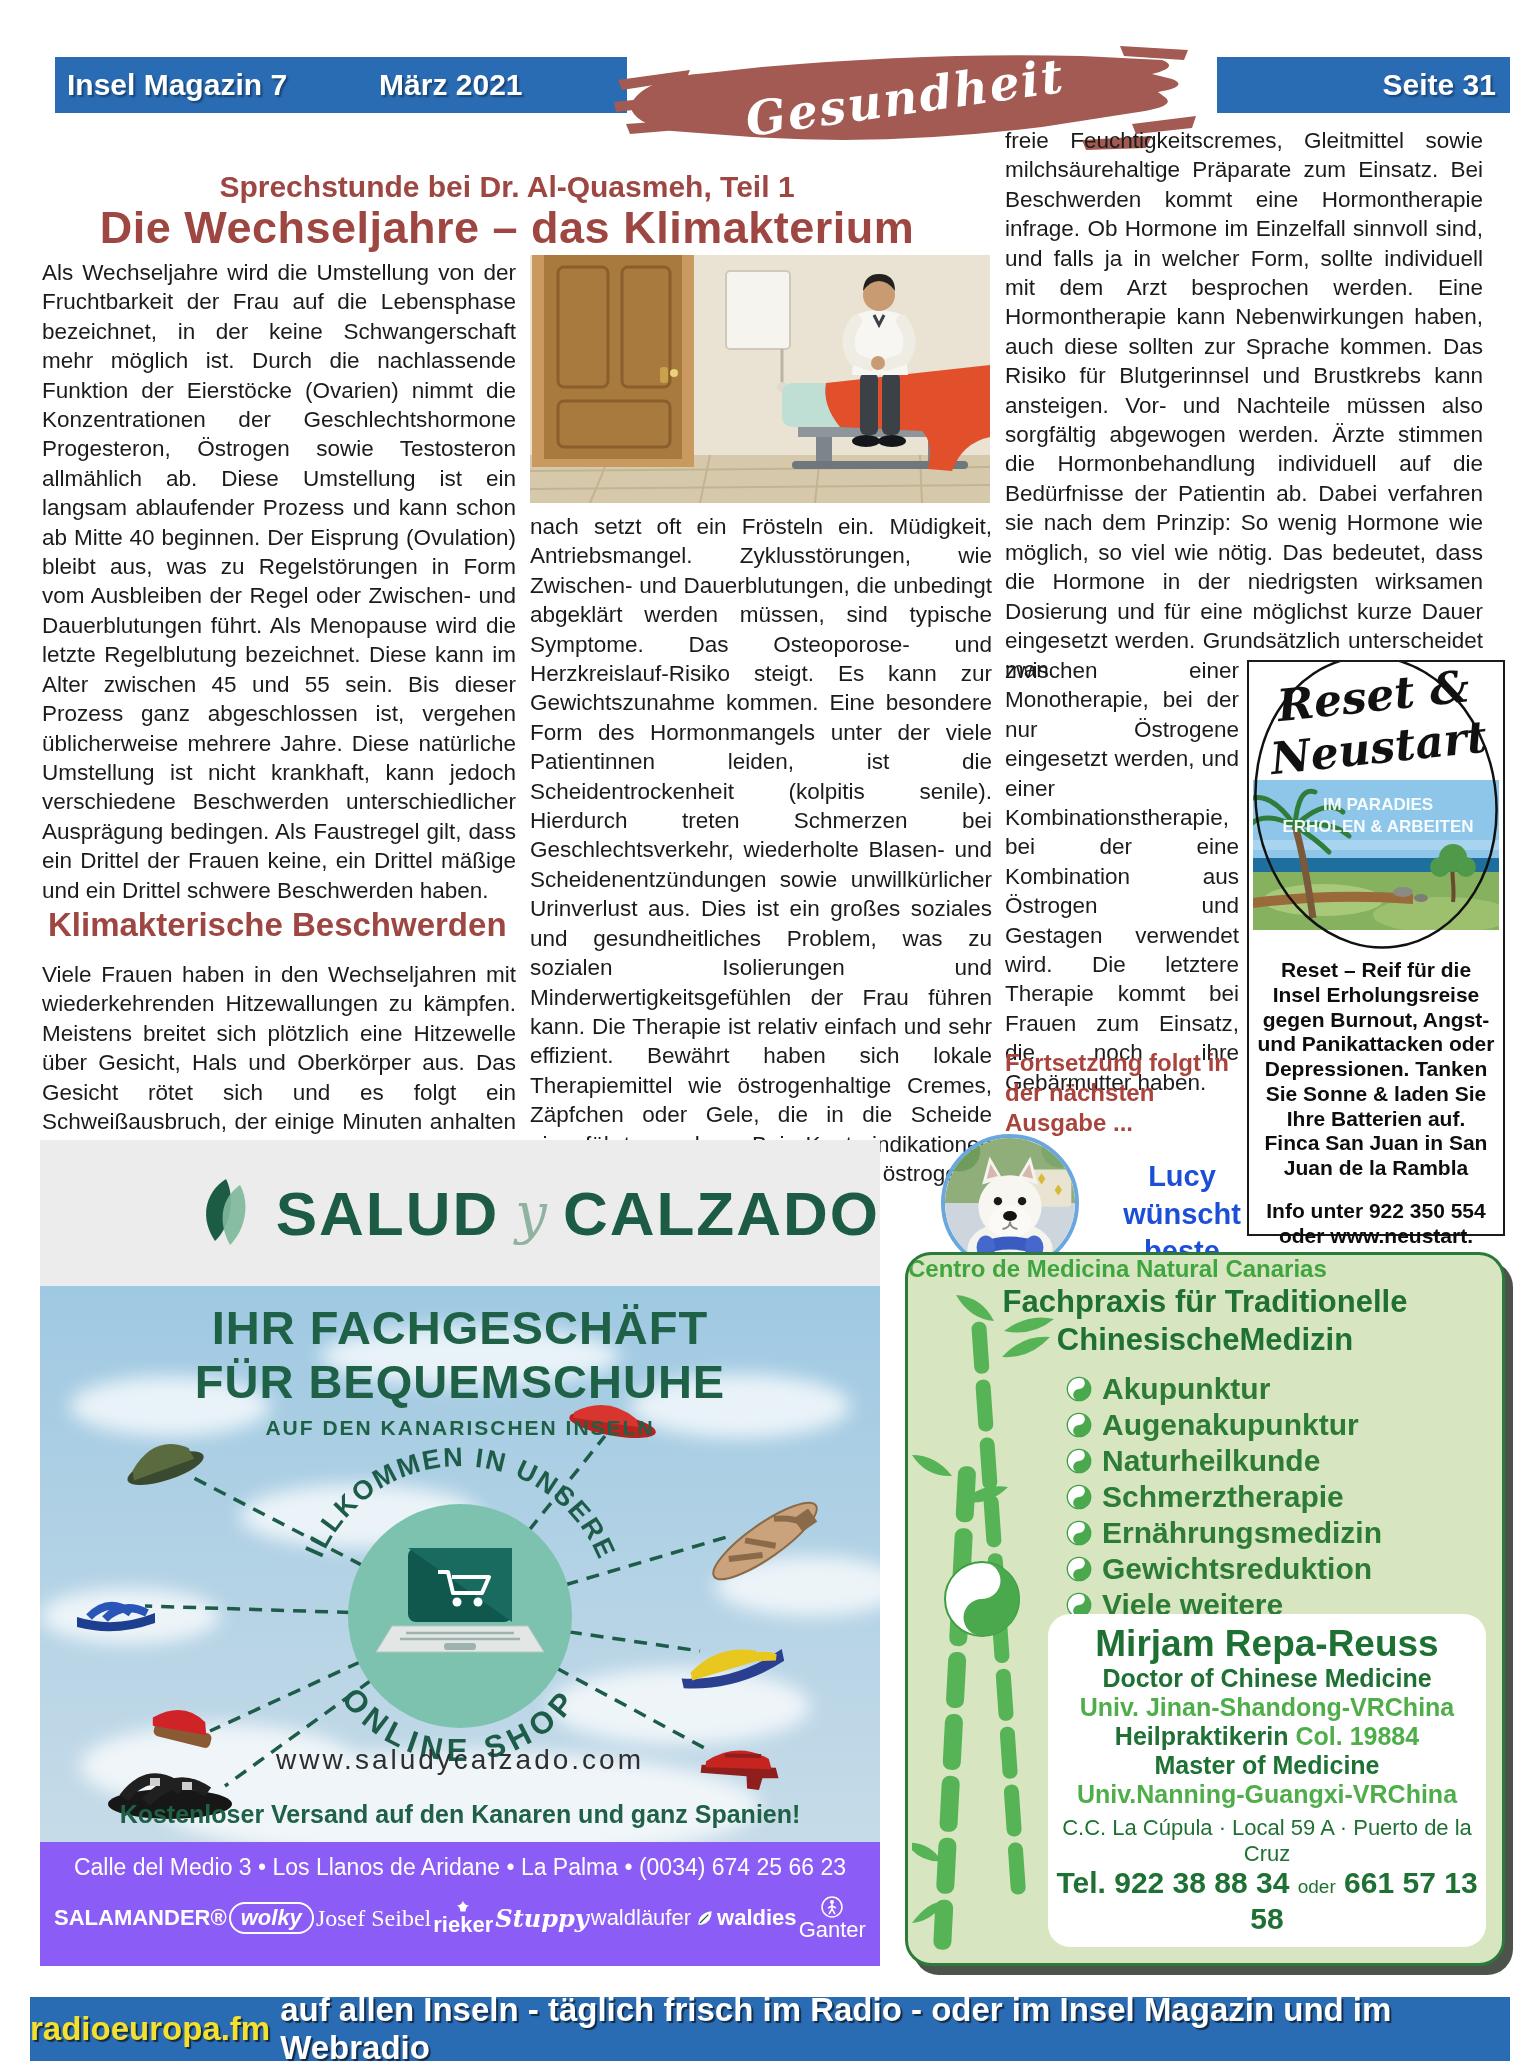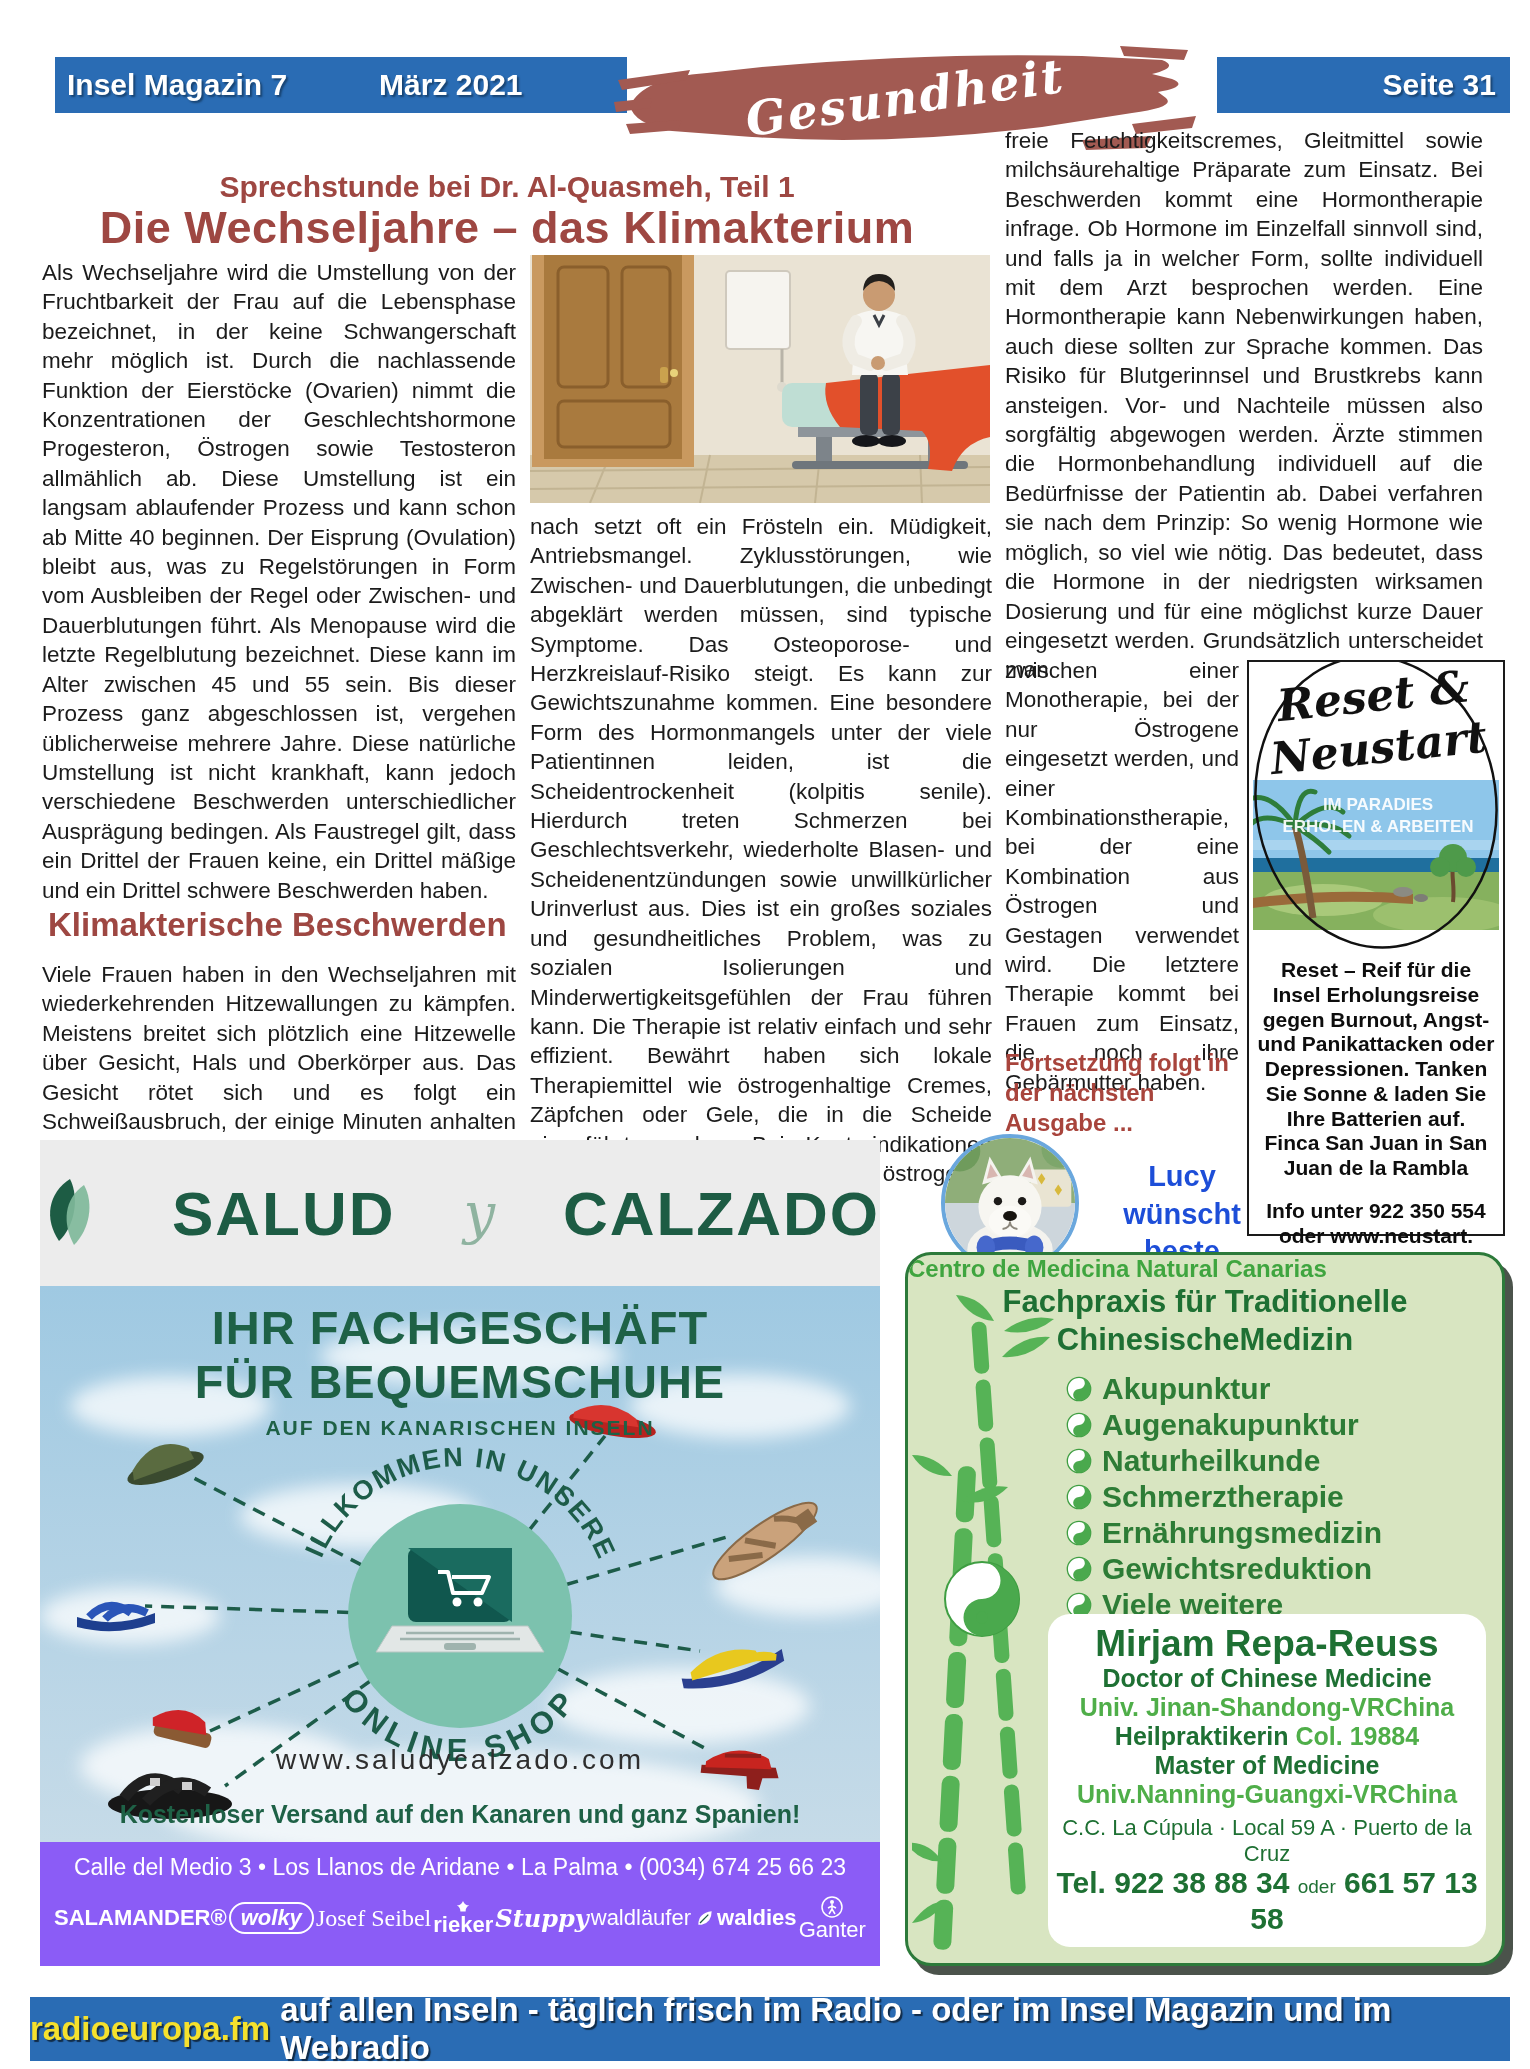--- a/index.html
+++ b/index.html
@@ -36,21 +36,21 @@
       font-size:44px;line-height:52px;}
   #reset-circle{position:absolute;left:0;top:0;width:254px;height:320px;pointer-events:none;}
   #reset-photo{position:relative;margin:6px 4px 0;height:150px;overflow:hidden;}
   #reset-body,#reset-info{padding:28px 8px 0;font-size:21px;font-weight:bold;text-align:center;line-height:1.18;color:#0d0d0d;}
   #reset-info{padding-top:18px;}
   
   #dog{left:941px;top:1134px;width:138px;height:138px;border-radius:50%;border:4px solid #6aa7dd;overflow:hidden;box-sizing:border-box;}
   #lucy{left:1086px;top:1158px;width:192px;text-align:center;font-size:29px;font-weight:bold;color:#1d4ed8;line-height:1.3;}
   
   #salud{left:40px;top:1140px;width:840px;}
-  #salud-top{height:146px;background:#ececec;display:flex;align-items:center;justify-content:space-between;gap:16px;}
+  #salud-top{height:146px;background:#ececec;display:flex;align-items:center;justify-content:flex-end;gap:16px;}
   #salud-top .w1,#salud-top .w3{font-size:62px;font-weight:bold;color:#1d5c44;letter-spacing:2px;}
   #salud-top .w2{font-size:56px;font-family:"DejaVu Serif",serif;font-style:italic;color:#8fb3a0;}
   #salud-sky{position:relative;height:556px;background:linear-gradient(#9fc9e2,#c6dbe8);overflow:hidden;}
   #salud-sky .scene{position:absolute;inset:0;}
   .sky-h{position:absolute;left:0;width:100%;text-align:center;color:#1e6146;font-weight:bold;}
   #salud-h1{top:14px;font-size:47px;letter-spacing:1px;}
   #salud-h2{top:68px;font-size:47px;letter-spacing:1px;}
   #salud-sub{top:130px;font-size:21px;letter-spacing:2px;}
   #salud-web{top:458px;font-size:28px;color:#2e2e2e;font-weight:normal;letter-spacing:3px;}
   #salud-ship{top:514px;font-size:25px;}

